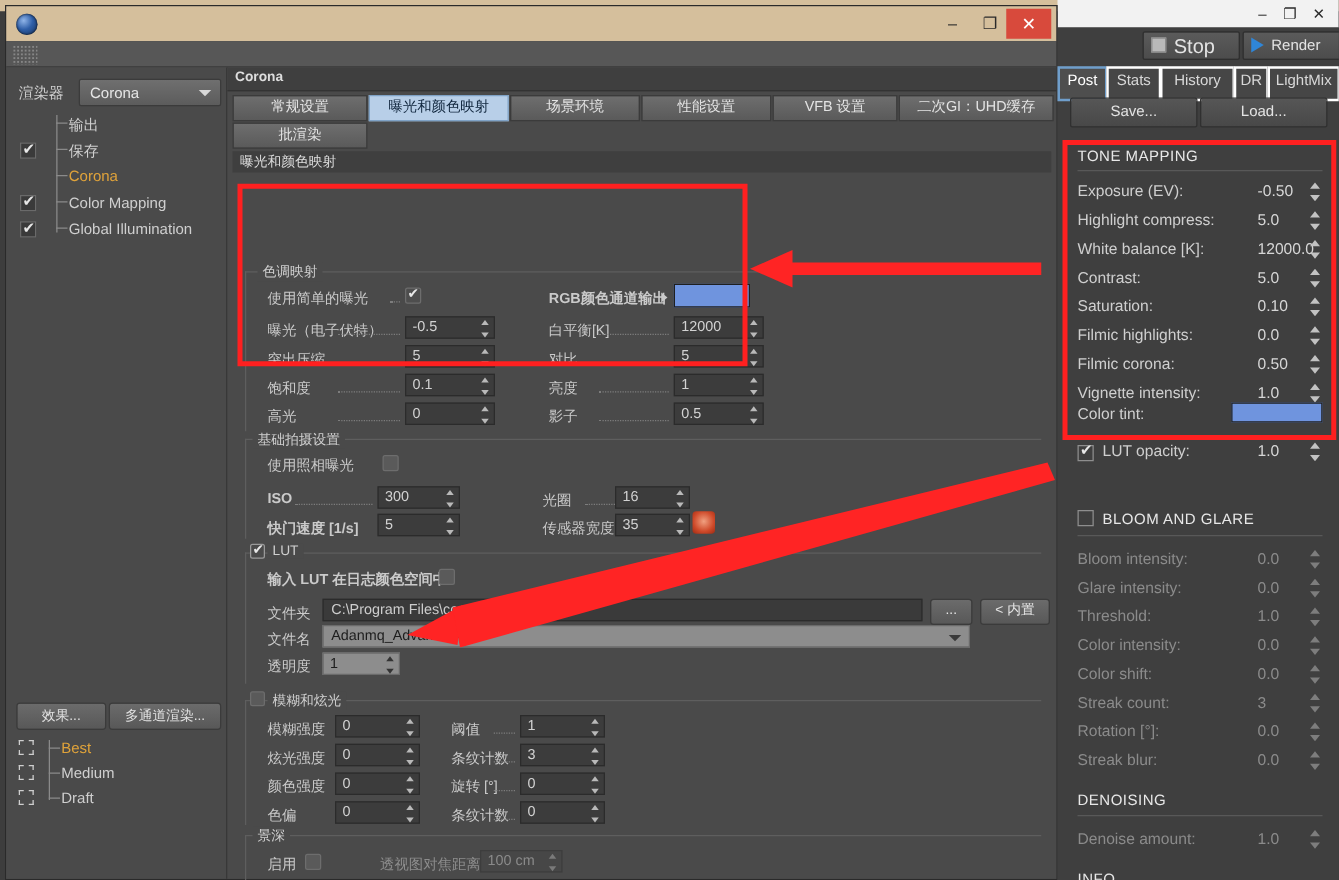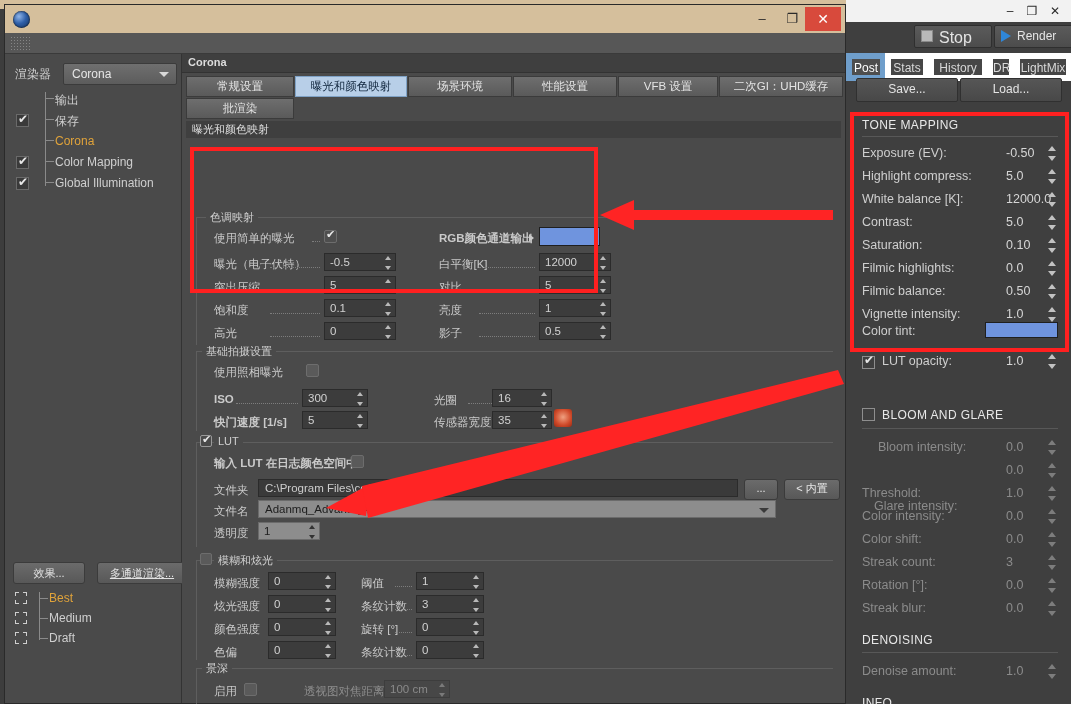--- a/index.html
+++ b/index.html
@@ -54,21 +54,21 @@
   .tree-branch{position:absolute;left:40px;top:8px;width:9px;height:1px;background:#8a8a8a;}
   .tree-vline{position:absolute;left:40px;top:0;width:1px;background:#8a8a8a;}
   .tree-label{position:absolute;left:50px;top:2px;font-size:12px;color:#cfcfcf;white-space:nowrap;}
   .tree-label.accent{color:#e0a33a;}
 
   #sb-buttons{position:absolute;left:0;top:508px;width:176px;height:22px;}
   .sbbtn{position:absolute;top:0;height:20px;background:linear-gradient(#6b6b6b,#585858);
          border:1px solid #3b3b3b;border-radius:3px;font-size:11px;color:#e2e2e2;
          text-align:center;line-height:20px;}
   #sbbtn-effects{left:8px;width:70px;}
-  #sbbtn-multipass{left:92px;width:88px;text-decoration:underline;}
+  #sbbtn-multipass{left:82px;width:88px;}
 
   #sb-presets{position:absolute;left:0;top:534px;width:176px;}
   .preset-row{position:absolute;left:0;width:176px;height:20px;}
   .preset-icon{position:absolute;left:10px;top:4px;width:12px;height:12px;}
   .preset-icon i{position:absolute;width:4px;height:4px;border:1.4px solid #cfcfcf;box-sizing:border-box;}
   .preset-icon i.tl{left:0;top:0;border-right:0;border-bottom:0;}
   .preset-icon i.tr{right:0;top:0;border-left:0;border-bottom:0;}
   .preset-icon i.bl{left:0;bottom:0;border-right:0;border-top:0;}
   .preset-icon i.br{right:0;bottom:0;border-left:0;border-top:0;}
   .preset-branch{position:absolute;left:34px;top:10px;width:9px;height:1px;background:#8a8a8a;}
@@ -140,21 +140,21 @@
        background:linear-gradient(#5b5b5b,#4c4c4c);border:1px solid #2f2f2f;border-radius:2px;}
   #btn-stop .ic{position:absolute;left:6px;top:4px;width:12px;height:12px;background:#b9b9b9;border:1px solid #8a8a8a;box-sizing:border-box;}
   #btn-stop .lb{position:absolute;left:24px;top:3px;font-size:16px;color:#e4e4e4;}
   #btn-render{position:absolute;left:148px;top:3px;width:82px;height:21px;
        background:linear-gradient(#5b5b5b,#4c4c4c);border:1px solid #2f2f2f;border-radius:2px;}
   #btn-render .ic{position:absolute;left:6px;top:4px;width:0;height:0;
        border-top:6px solid transparent;border-bottom:6px solid transparent;border-left:10px solid #2f86d8;}
   #btn-render .lb{position:absolute;left:22px;top:3px;font-size:12px;color:#e4e4e4;}
 
   #vfb-tabs{position:absolute;left:0;top:31px;width:225px;height:20px;}
-  .vtab{position:absolute;top:0;height:28px;background:#464646;border:6px solid #ffffff;
+  .vtab{position:absolute;top:0;height:28px;background:#464646;border:2px solid #ffffff;
         box-sizing:border-box;font-size:12px;color:#d8d8d8;text-align:center;line-height:18px;}
   .vtab.active{background:#4e4e4e;border-color:#6f9ecb;color:#fff;}
 
   .vfbbtn{position:absolute;height:22px;background:linear-gradient(#565656,#484848);
           border:1px solid #303030;border-radius:2px;font-size:12px;color:#e4e4e4;
           text-align:center;line-height:20px;}
 
   .vhead{position:absolute;font-size:12px;font-weight:normal;color:#e8e8e8;letter-spacing:.4px;}
   .vrule{position:absolute;height:1px;background:#585858;}
   .vlabel{position:absolute;font-size:12.5px;color:#cfcfcf;white-space:nowrap;}
@@ -623,21 +623,21 @@
       <div class="vspin" style="left: 202px; top: 215px;">
         <b class="up"></b>
         <b class="dn"></b>
       </div>
       <div class="vlabel" style="left: 16px; top: 239px;">Filmic highlights:</div>
       <div class="vval" style="left: 160px; top: 239px;">0.0</div>
       <div class="vspin" style="left: 202px; top: 238px;">
         <b class="up"></b>
         <b class="dn"></b>
       </div>
-      <div class="vlabel" style="left: 16px; top: 262px;">Filmic balance:</div>
+      <div class="vlabel" style="left: 16px; top: 262px;">Filmic corona:</div>
       <div class="vval" style="left: 160px; top: 262px;">0.50</div>
       <div class="vspin" style="left: 202px; top: 261px;">
         <b class="up"></b>
         <b class="dn"></b>
       </div>
       <div class="vlabel" style="left: 16px; top: 285px;">Vignette intensity:</div>
       <div class="vval" style="left: 160px; top: 285px;">1.0</div>
       <div class="vspin" style="left: 202px; top: 284px;">
         <b class="up"></b>
         <b class="dn"></b>
@@ -652,27 +652,27 @@
   <div class="vval" style="left:160px;top:332px;">1.0</div>
   <div class="vspin" style="left:202px;top:331px;">
       <b class="up"></b>
       <b class="dn"></b>
     </div>
 
   <div class="vchk" style="left:16px;top:386px;"></div>
   <div class="vhead" style="left:36px;top:386px;">BLOOM AND GLARE</div>
   <div class="vrule" style="left:16px;top:406px;width:196px;"></div>
   <div id="bg-rows">
-      <div class="vlabel dim" style="left: 32px; top: 418px; text-align: right;">Bloom intensity:</div>
+      <div class="vlabel dim" style="left: 16px; top: 418px; text-align: right;">Bloom intensity:</div>
       <div class="vval dim" style="left: 160px; top: 418px;">0.0</div>
       <div class="vspin dim" style="left: 202px; top: 417px;">
         <b class="up"></b>
         <b class="dn"></b>
       </div>
-      <div class="vlabel dim" style="left: 28px; top: 441px; margin-top: 36px;">Glare intensity:</div>
+      <div class="vlabel dim" style="left: 16px; top: 441px;">Glare intensity:</div>
       <div class="vval dim" style="left: 160px; top: 441px;">0.0</div>
       <div class="vspin dim" style="left: 202px; top: 440px;">
         <b class="up"></b>
         <b class="dn"></b>
       </div>
       <div class="vlabel dim" style="left: 16px; top: 464px;">Threshold:</div>
       <div class="vval dim" style="left: 160px; top: 464px;">1.0</div>
       <div class="vspin dim" style="left: 202px; top: 463px;">
         <b class="up"></b>
         <b class="dn"></b>

